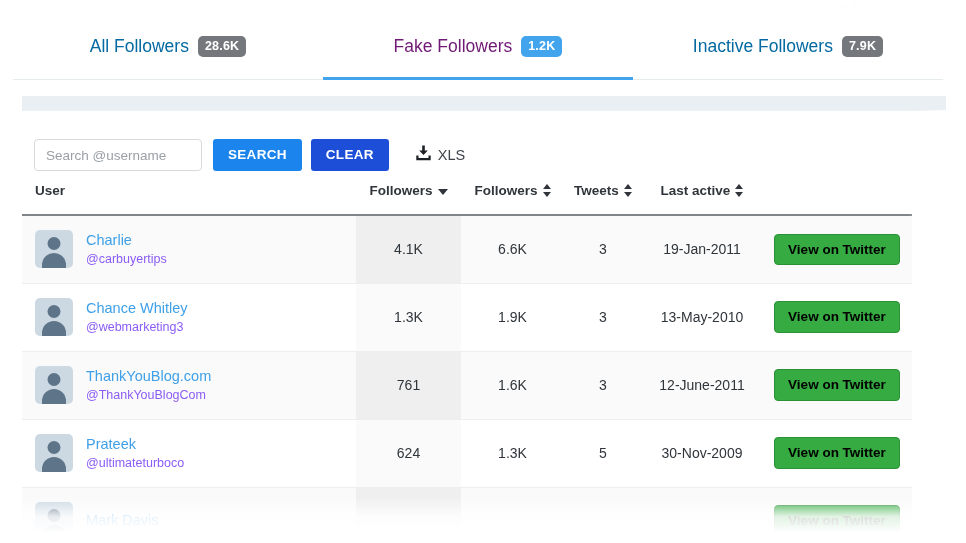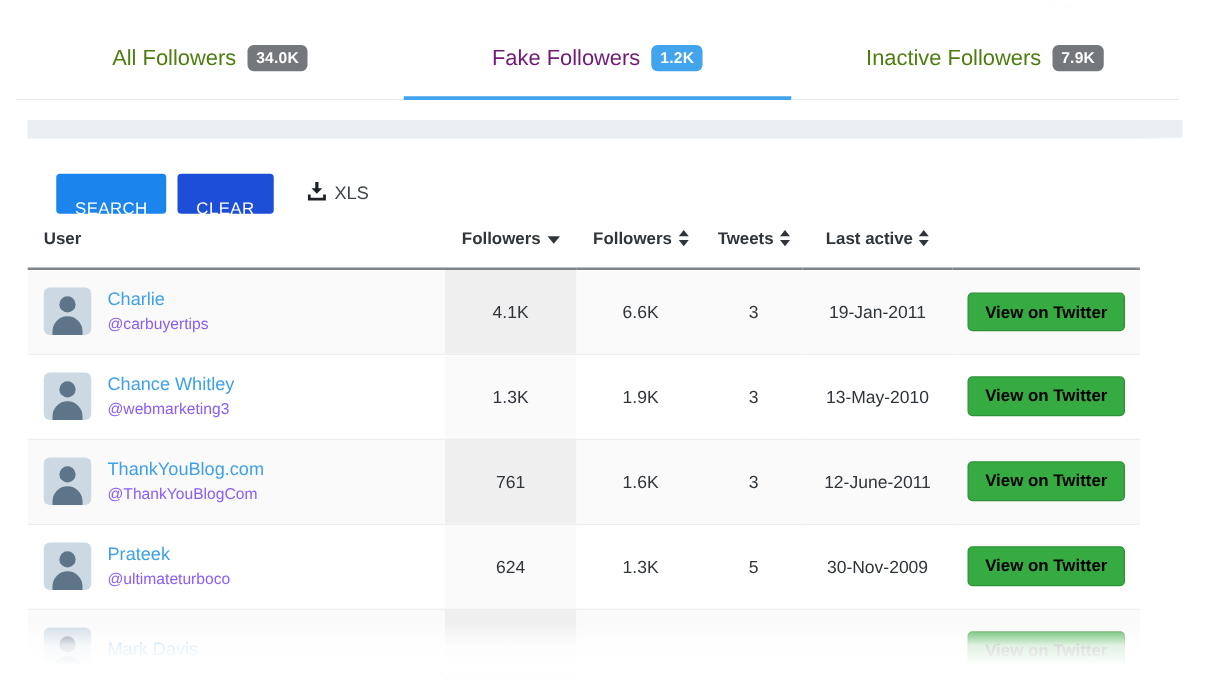--- a/index.html
+++ b/index.html
@@ -51,21 +51,21 @@
     align-items: center;
     justify-content: center;
     gap: 9px;
     position: relative;
     cursor: pointer;
     box-sizing: border-box;
     border-bottom: 1px solid #e7ecef;
   }
   .tab-label {
     font-size: 17.5px;
-    color: #4d7c0f;
+    color: #0369a1;
     white-space: nowrap;
   }
   .tab.active .tab-label { color: #701a75; }
   .tab-badge {
     display: inline-block;
     background: #74787c;
     color: #ffffff;
     font-size: 12.5px;
     font-weight: 700;
     border-radius: 5px;
@@ -113,24 +113,24 @@
     outline: none;
   }
   .search-input::placeholder { color: #9aa0a5; }
   .btn {
     height: 32px;
     border: none;
     border-radius: 3px;
     color: #ffffff;
     font-family: "Liberation Sans", sans-serif;
     font-size: 13.5px;
-    font-weight: 400;
+    font-weight: 700;
     letter-spacing: .3px;
     cursor: pointer;
-    padding: 12px 15px;
+    padding: 0 15px;
     line-height: 32px;
   }
   .btn-search { background: #1b85ed; margin-left: 11px; }
   .btn-clear  { background: #1d4ed8; margin-left: 9px; }
   .xls {
     margin-left: 27px;
     display: flex;
     align-items: center;
     gap: 7px;
     cursor: pointer;
@@ -300,38 +300,39 @@
 <body>
 
 <div class="page">
 
   <div class="ghost-top">XLS</div>
 
   <div class="tabs">
 
     <div class="tab">
       <span class="tab-label">All Followers</span>
-      <span class="tab-badge">34.0K</span>
+      <span class="tab-badge">28.6K</span>
     </div>
 
     <div class="tab active">
       <span class="tab-label">Fake Followers</span>
       <span class="tab-badge">1.2K</span>
     </div>
 
     <div class="tab">
       <span class="tab-label">Inactive Followers</span>
       <span class="tab-badge">7.9K</span>
     </div>
 
   </div>
 
   <div class="band"></div>
 
   <div class="toolbar">
+    <input class="search-input" type="text" placeholder="Search @username" style="">
     <button class="btn btn-search">SEARCH</button>
     <button class="btn btn-clear">CLEAR</button>
 
     <div class="xls">
       <span>
         <svg width="15" height="16" viewBox="0 0 15 16">
           <path d="M7.5 0.5 L7.5 7" stroke="#1d2126" stroke-width="2.6" fill="none"></path>
           <path d="M3.2 5.6 L7.5 10 L11.8 5.6 Z" fill="#1d2126"></path>
           <path d="M1.4 10.6 L1.4 14.2 L13.6 14.2 L13.6 10.6" stroke="#1d2126" stroke-width="2.2" fill="none"></path>
         </svg>

